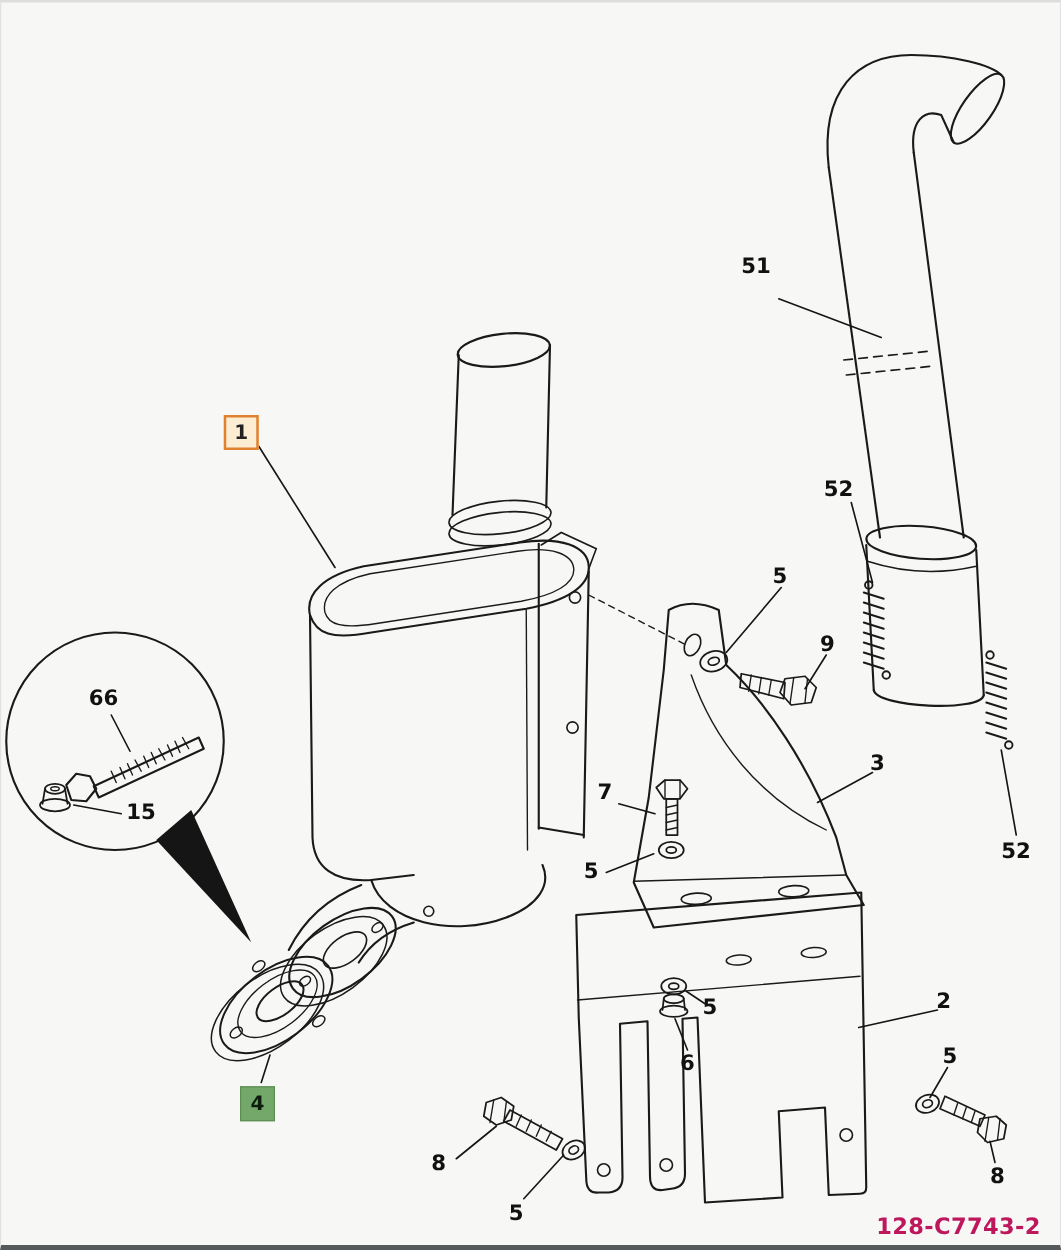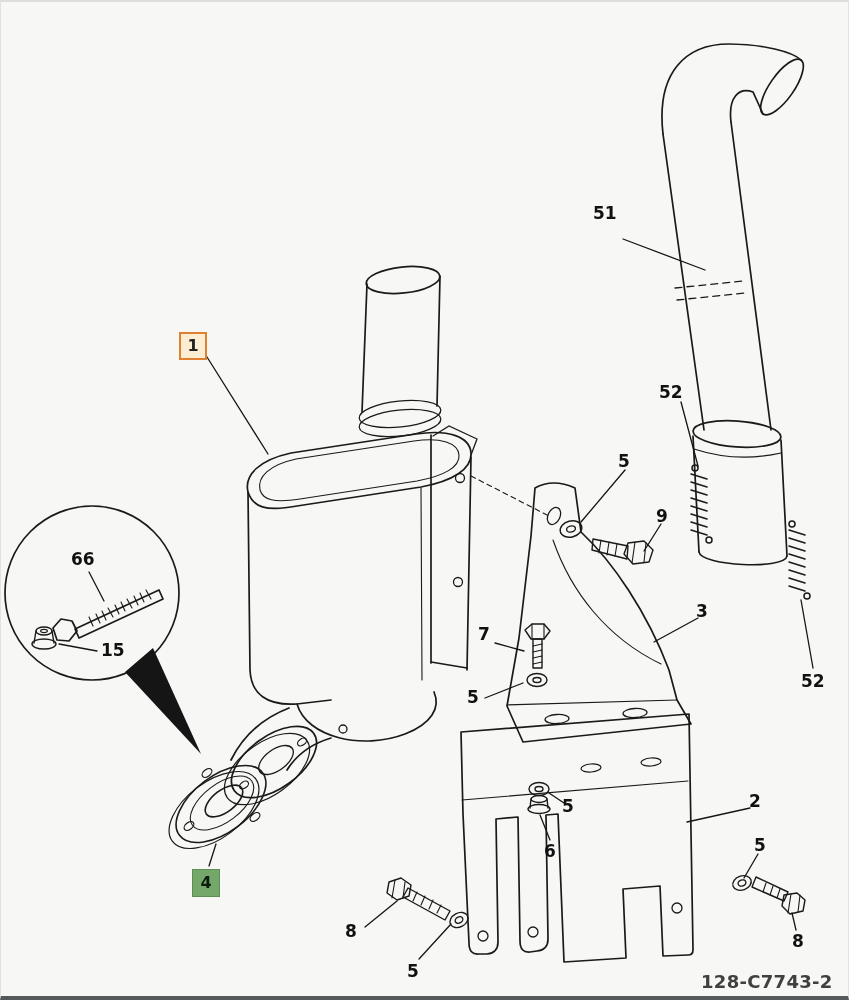--- a/index.html
+++ b/index.html
@@ -39,21 +39,21 @@
   .boxed.green {
     background: #74a86b;
     border: 1px solid #5d8f55;
     color: #0c1c0c;
   }
   .drawing-number {
     position: absolute;
     left: 700px; top: 969px;
     font-weight: bold;
     font-size: 18px;
-    color: #404040;
+    color: #be185d;
     letter-spacing: 0.3px;
   }
 </style>
 </head>
 <body>
 
 <div class="stage">
 
   <svg width="849" height="1000" viewBox="0 0 849 1000">
 

